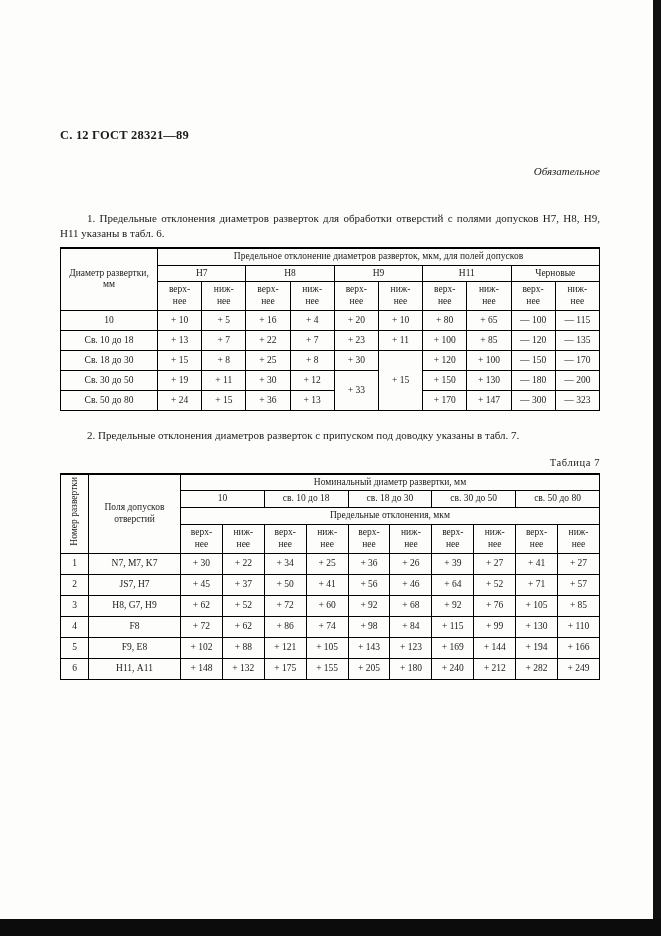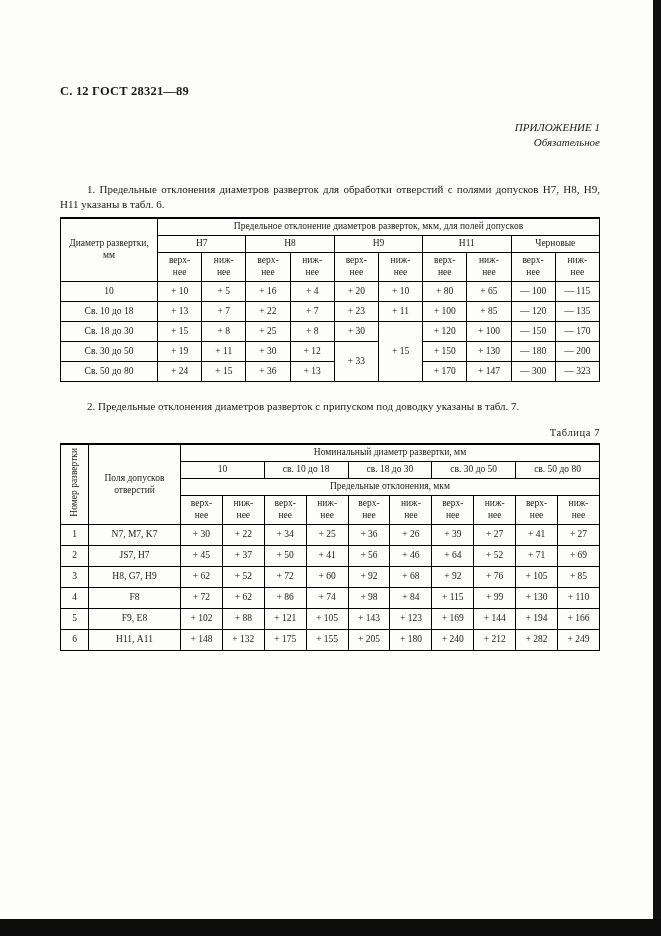--- a/index.html
+++ b/index.html
@@ -3,21 +3,21 @@
 <meta charset="utf-8">
 <style>
   html, body { margin: 0; padding: 0; }
   body {
     width: 661px; height: 936px;
     background: #fdfdfb;
     position: relative; overflow: hidden;
     font-family: "Liberation Serif", "DejaVu Serif", serif;
     color: #1b1b1b;
   }
-  .page { padding: 84px 61px 0 60px; position: relative; }
+  .page { padding: 84px 61px 0 60px; position: relative; margin-top: 44px; }
   .page-header { font-size: 12.5px; font-weight: bold; letter-spacing: 0.2px; }
   .annex { margin-top: 21px; text-align: right; font-style: italic; font-size: 11px; line-height: 1.35; }
   .doc-title { margin-top: 32px; text-align: center; font-weight: bold; font-size: 11.5px; line-height: 1.45; letter-spacing: 0.2px; }
   .para { margin: 0; margin-top: 17px; font-size: 11px; line-height: 1.4; text-indent: 27px; text-align: justify; }
   .tcaption { margin-top: 13px; text-align: right; font-size: 10.5px; letter-spacing: 0.6px; }
   table.gtable {
     margin-top: 5px; width: 100%;
     border-collapse: collapse; table-layout: fixed;
     border: 1px solid #000; border-top: 2px solid #000;
   }
@@ -40,21 +40,20 @@
   .edge-bottom { position: absolute; left: 0; bottom: 0; width: 100%; height: 17px; background: #0c0c0c; }
 </style>
 </head>
 <body>
 
 <div class="page">
 
   <div class="page-header">С. 12 ГОСТ 28321—89</div>
 
   <div class="annex">
-    <div>ПРИЛОЖЕНИЕ 1</div>
     <div>Обязательное</div>
   </div>
 
   <div class="doc-title">
   </div>
 
   <p class="para">1. Предельные отклонения диаметров разверток для обработки отверстий с полями допусков H7, H8, H9, H11 указаны в табл. 6.</p>
 
 
   <table class="gtable t6">
@@ -249,21 +248,21 @@
         <td class="cell">JS7, Н7</td>
         <td class="cell">+ 45</td>
         <td class="cell">+ 37</td>
         <td class="cell">+ 50</td>
         <td class="cell">+ 41</td>
         <td class="cell">+ 56</td>
         <td class="cell">+ 46</td>
         <td class="cell">+ 64</td>
         <td class="cell">+ 52</td>
         <td class="cell">+ 71</td>
-        <td class="cell">+ 69</td>
+        <td class="cell">+ 57</td>
       </tr>
       <tr>
         <td class="cell">3</td>
         <td class="cell">Н8, G7, Н9</td>
         <td class="cell">+ 62</td>
         <td class="cell">+ 52</td>
         <td class="cell">+ 72</td>
         <td class="cell">+ 60</td>
         <td class="cell">+ 92</td>
         <td class="cell">+ 68</td>

